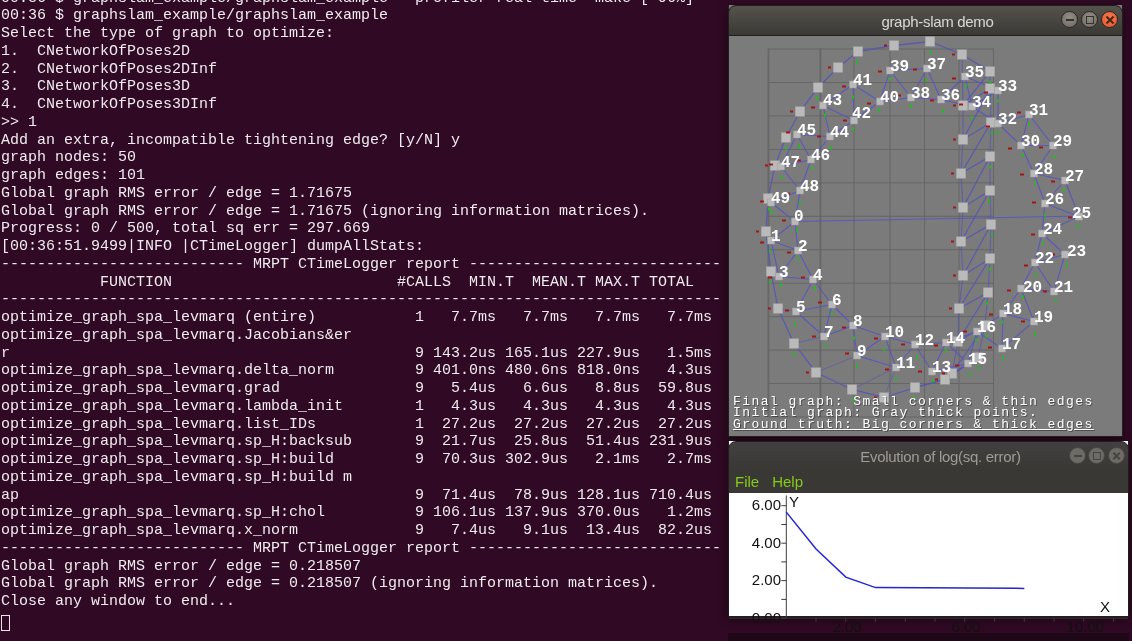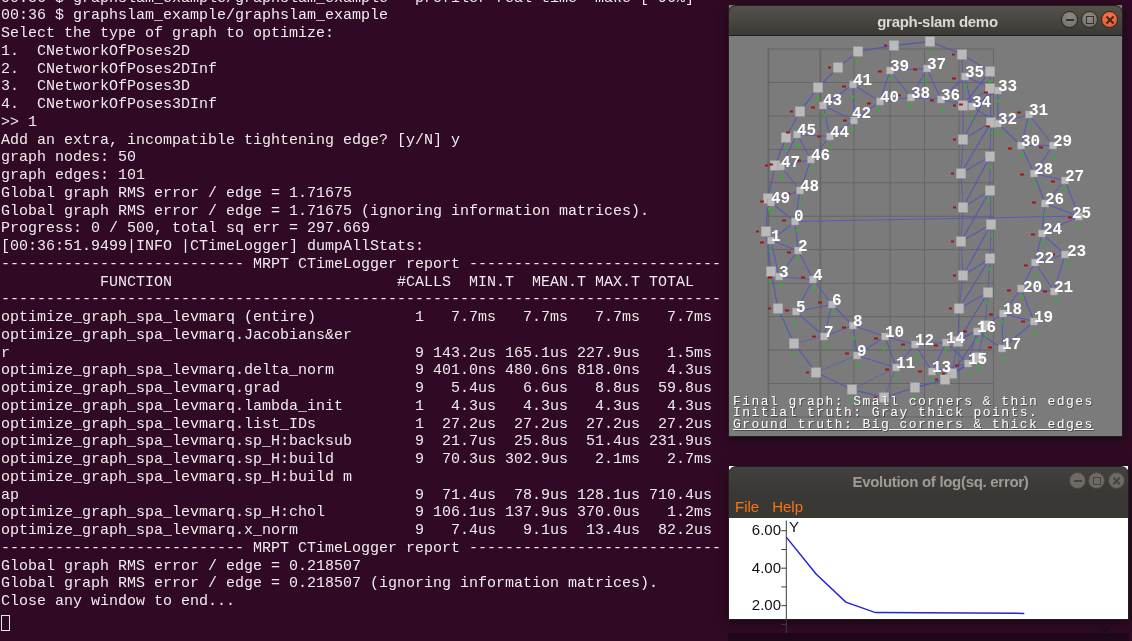--- a/index.html
+++ b/index.html
@@ -4,42 +4,42 @@
 body { width:1132px; height:641px; overflow:hidden; background:#300a24; position:relative;
        font-family:"Liberation Sans", sans-serif; }
 #term { position:absolute; left:1px; top:-10.5px; font-family:"Liberation Mono", monospace;
         font-size:15px; line-height:17.75px; color:#efebef; white-space:pre; }
 #cursor { position:absolute; left:1px; top:615px; width:9px; height:16px; border:1px solid #e8e4e8; }
 .win { position:absolute; border:1px solid #201f1c; border-top:none;
         box-shadow:0 3px 10px rgba(0,0,0,0.45); }
 .tbar { position:absolute; left:-1px; right:-1px; top:0; height:31px;
          background:linear-gradient(#55524b 0%, #474540 55%, #3b3935 100%);
          border:1px solid #201f1c; border-radius:8px 8px 0 0; }
-.tbar .title { text-align:center; font-weight:bold; font-size:15px; color:#dbd9d6; line-height:31px; letter-spacing:-0.3px;padding-left:24px; }
+.tbar .title { text-align:center; font-weight:normal; font-size:15px; color:#dbd9d6; line-height:31px; letter-spacing:-0.3px;padding-left:24px; }
 .btn { position:absolute; top:5px; width:17px; height:17px; border-radius:50%;
         border:1px solid #29271f; }
 .bmin { position:absolute; left:3.5px; top:7px; width:8px; height:2px; background:#35332a; }
 .bmax { position:absolute; left:3.5px; top:3.5px; width:8px; height:8px; border:1.5px solid #35332a; }
 .bx { position:absolute; left:0; top:0; width:15px; height:15px; }
 .bx:before, .bx:after { content:""; position:absolute; left:2.5px; top:6.5px; width:10px; height:2px; background:#472716; }
 .bx:before { transform:rotate(45deg); }
 .bx:after { transform:rotate(-45deg); }
 .bx2 { position:absolute; left:0; top:0; width:15px; height:15px; }
 .bx2:before, .bx2:after { content:""; position:absolute; left:3px; top:6.5px; width:9px; height:2px; background:#454540; }
 .bx2:before { transform:rotate(45deg); }
 .bx2:after { transform:rotate(-45deg); }
 #w1 { left:728px; top:5px; width:395px; height:432px; background:#7b7b7b; }
 #w1c { position:absolute; left:0; top:30px; width:393px; height:401px; overflow:hidden; }
 .gtext { position:absolute; left:4px; font-family:"Liberation Mono", monospace; font-size:13px;
           letter-spacing:1.45px; color:#fff; text-shadow:1px 1px 0 rgba(40,40,40,0.55); white-space:pre; }
-#w2 { left:728px; top:466px; width:401px; height:154px; background:#fff; }
+#w2 { left:728px; top:441px; width:401px; height:176px; background:#fff; }
 #w2 .tbar { height:29px; background:linear-gradient(#434140 0%, #3a3835 100%); }
 #w2 .tbar .title { color:#a19b96; line-height:30px; }
 #menub { position:absolute; left:-1px; right:-1px; top:28px; height:23.5px; background:#3a3834;
-         color:#f97316; font-size:15px; border-left:1px solid #201f1c; border-right:1px solid #201f1c;}
+         color:#84cc16; font-size:15px; border-left:1px solid #201f1c; border-right:1px solid #201f1c;}
 #menub span { display:inline-block; margin-top:4px; }
 #plotsvg { position:absolute; left:-728px; top:-441px; }
 #botstrip { position:absolute; left:728px; top:632.5px; width:401px; height:8.5px; background:#1e0818; }
 </style></head><body>
 <pre id="term">00:36 $ graphslam_example/graphslam_example --profiler-real-time  make [ 96%]
 00:36 $ graphslam_example/graphslam_example
 Select the type of graph to optimize:
 1.  CNetworkOfPoses2D
 2.  CNetworkOfPoses2DInf
 3.  CNetworkOfPoses3D
@@ -377,21 +377,21 @@
           <text x="823" y="105" font-weight="bold">43</text>
           <text x="830" y="137" font-weight="bold">44</text>
           <text x="797" y="135" font-weight="bold">45</text>
           <text x="811" y="160" font-weight="bold">46</text>
           <text x="781" y="167" font-weight="bold">47</text>
           <text x="800" y="191" font-weight="bold">48</text>
           <text x="771" y="203" font-weight="bold">49</text>
         </g>
     </svg>
     <div class="gtext" style="top:359px;">Final graph: Small corners &amp; thin edges</div>
-    <div class="gtext" style="top:369.5px;">Initial truth: Gray thick points.</div>
+    <div class="gtext" style="top:369.5px;">Initial graph: Gray thick points.</div>
     <div class="gtext" style="top:382px;text-decoration:underline;">Ground truth: Big corners &amp; thick edges</div>
   </div>
 </div>
 
 <div class="win" id="w2">
   <div class="tbar">
       <div class="title">Evolution of log(sq. error)</div>
     <div class="btn" style="left:340px; background:#6e6b66; border-color:#47453f;">
         <div class="bmin" style="background:#454540;"></div>
       </div>

